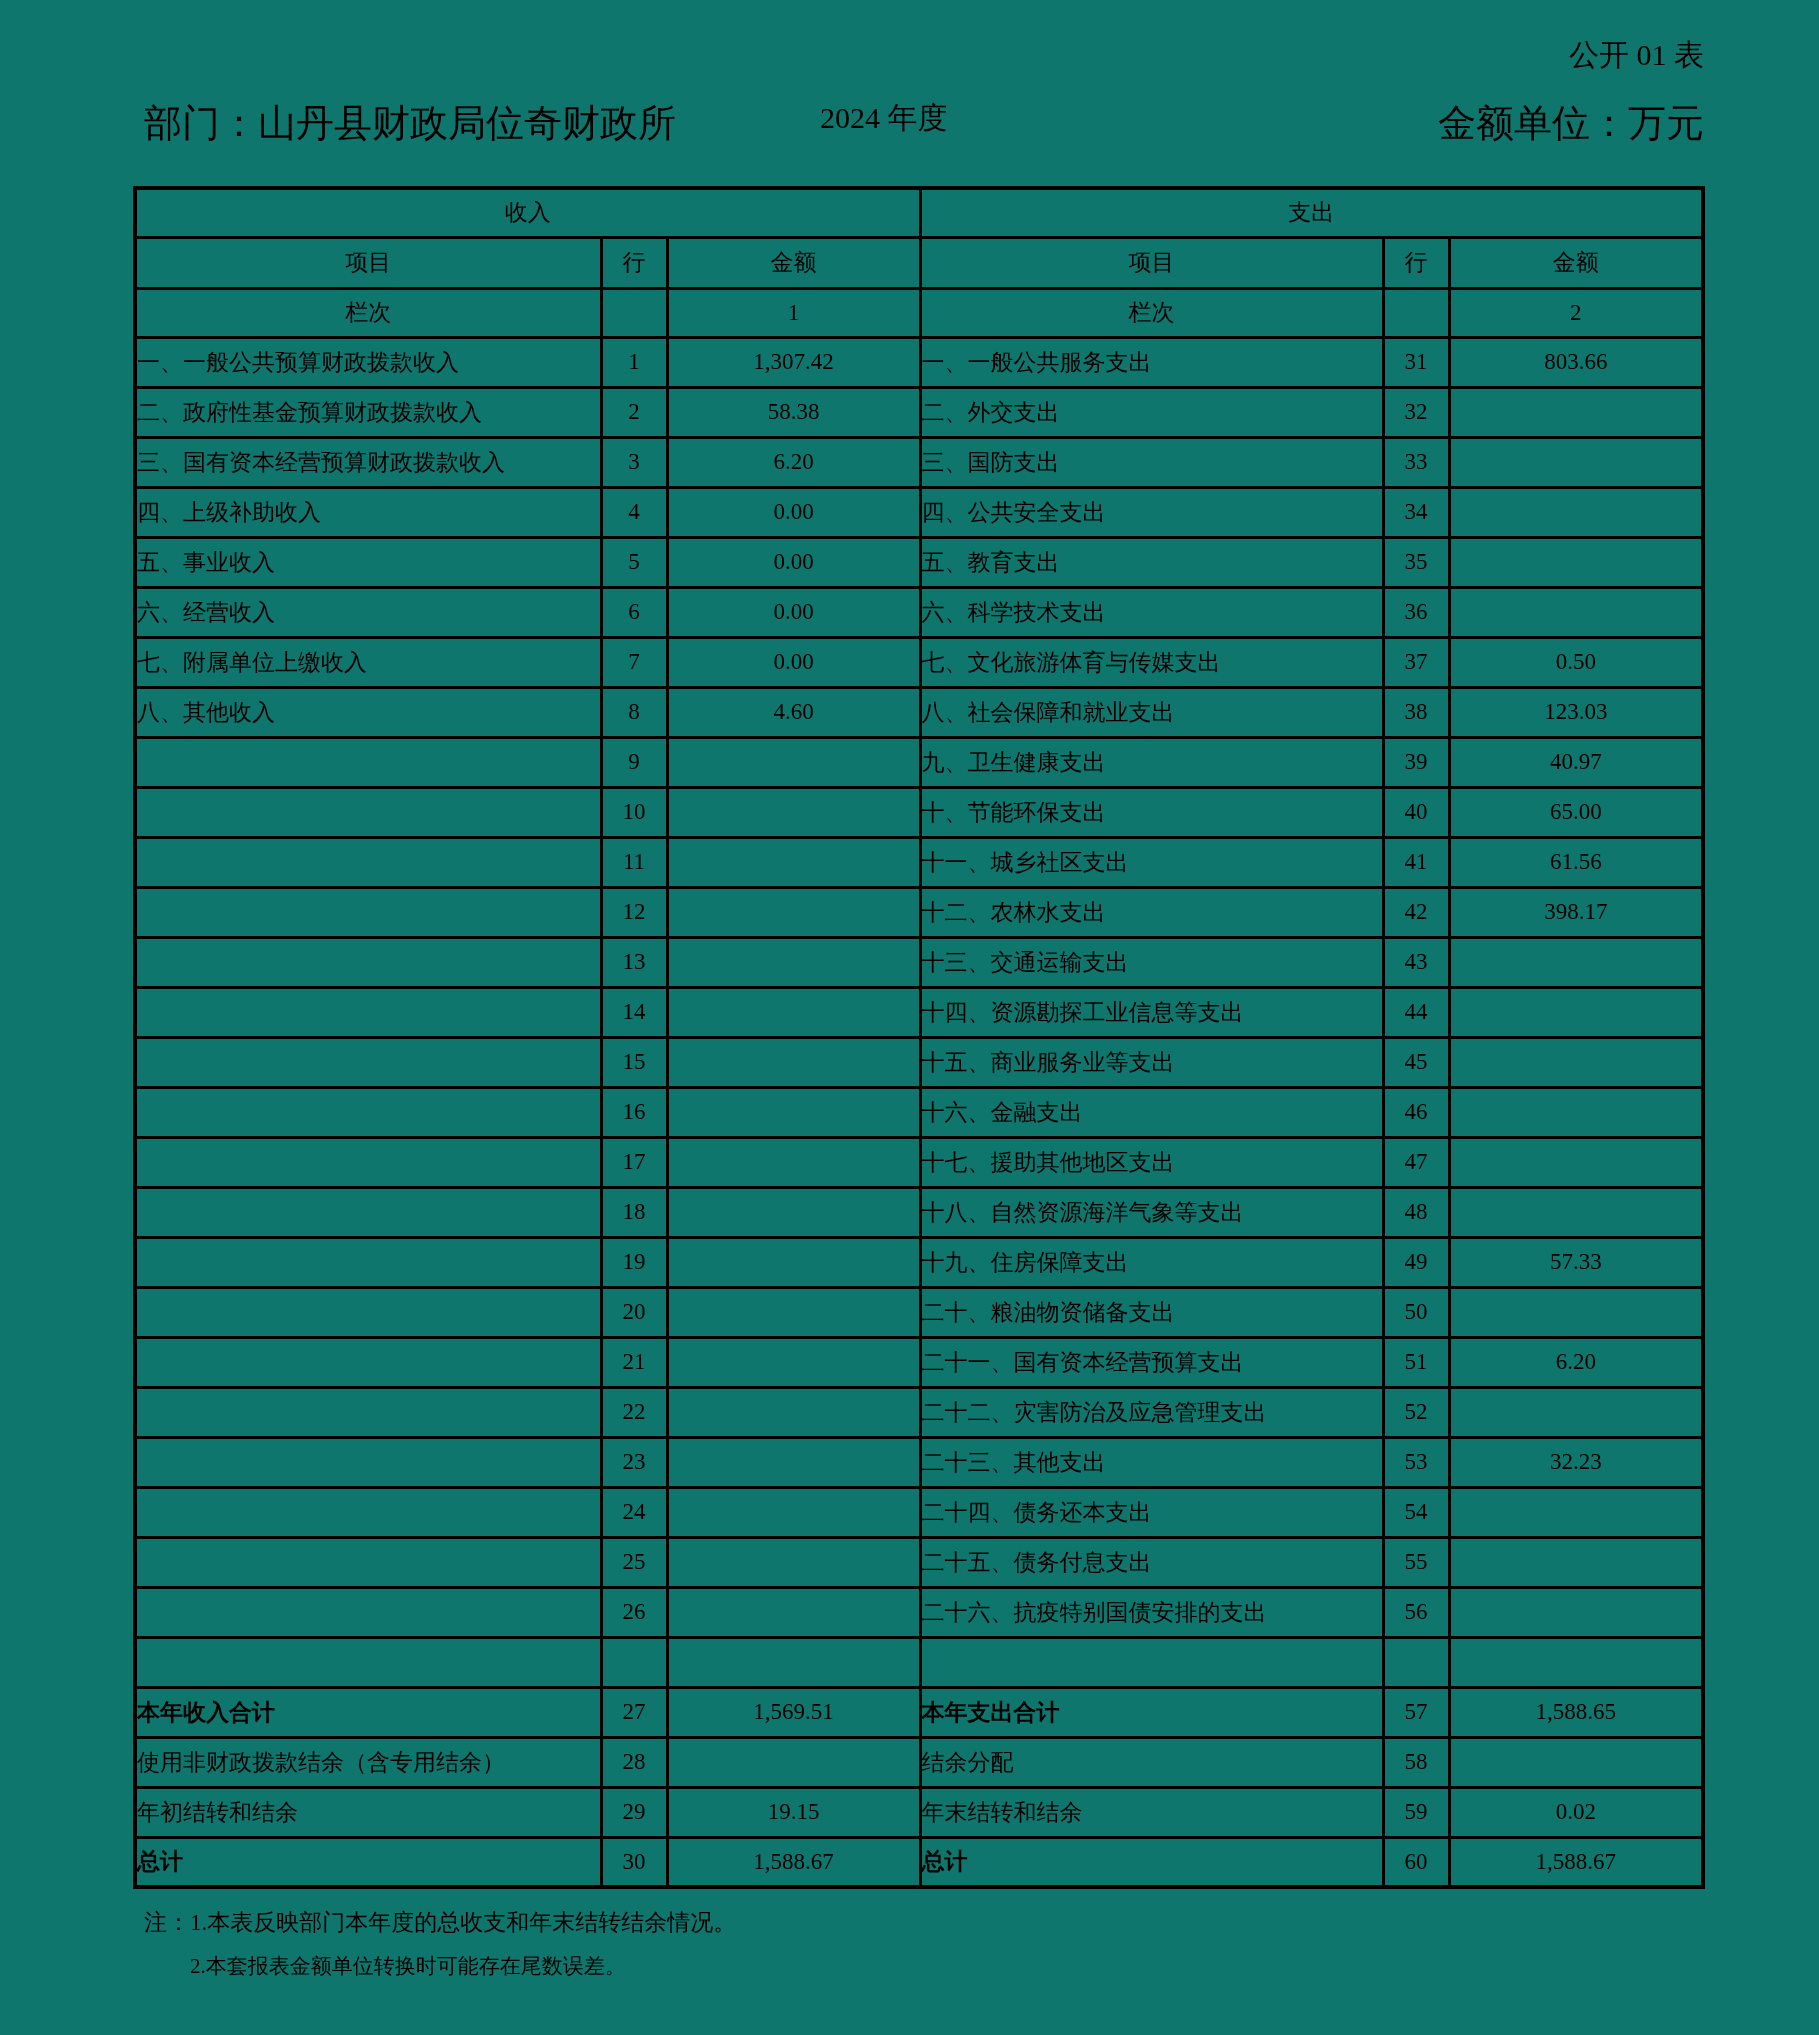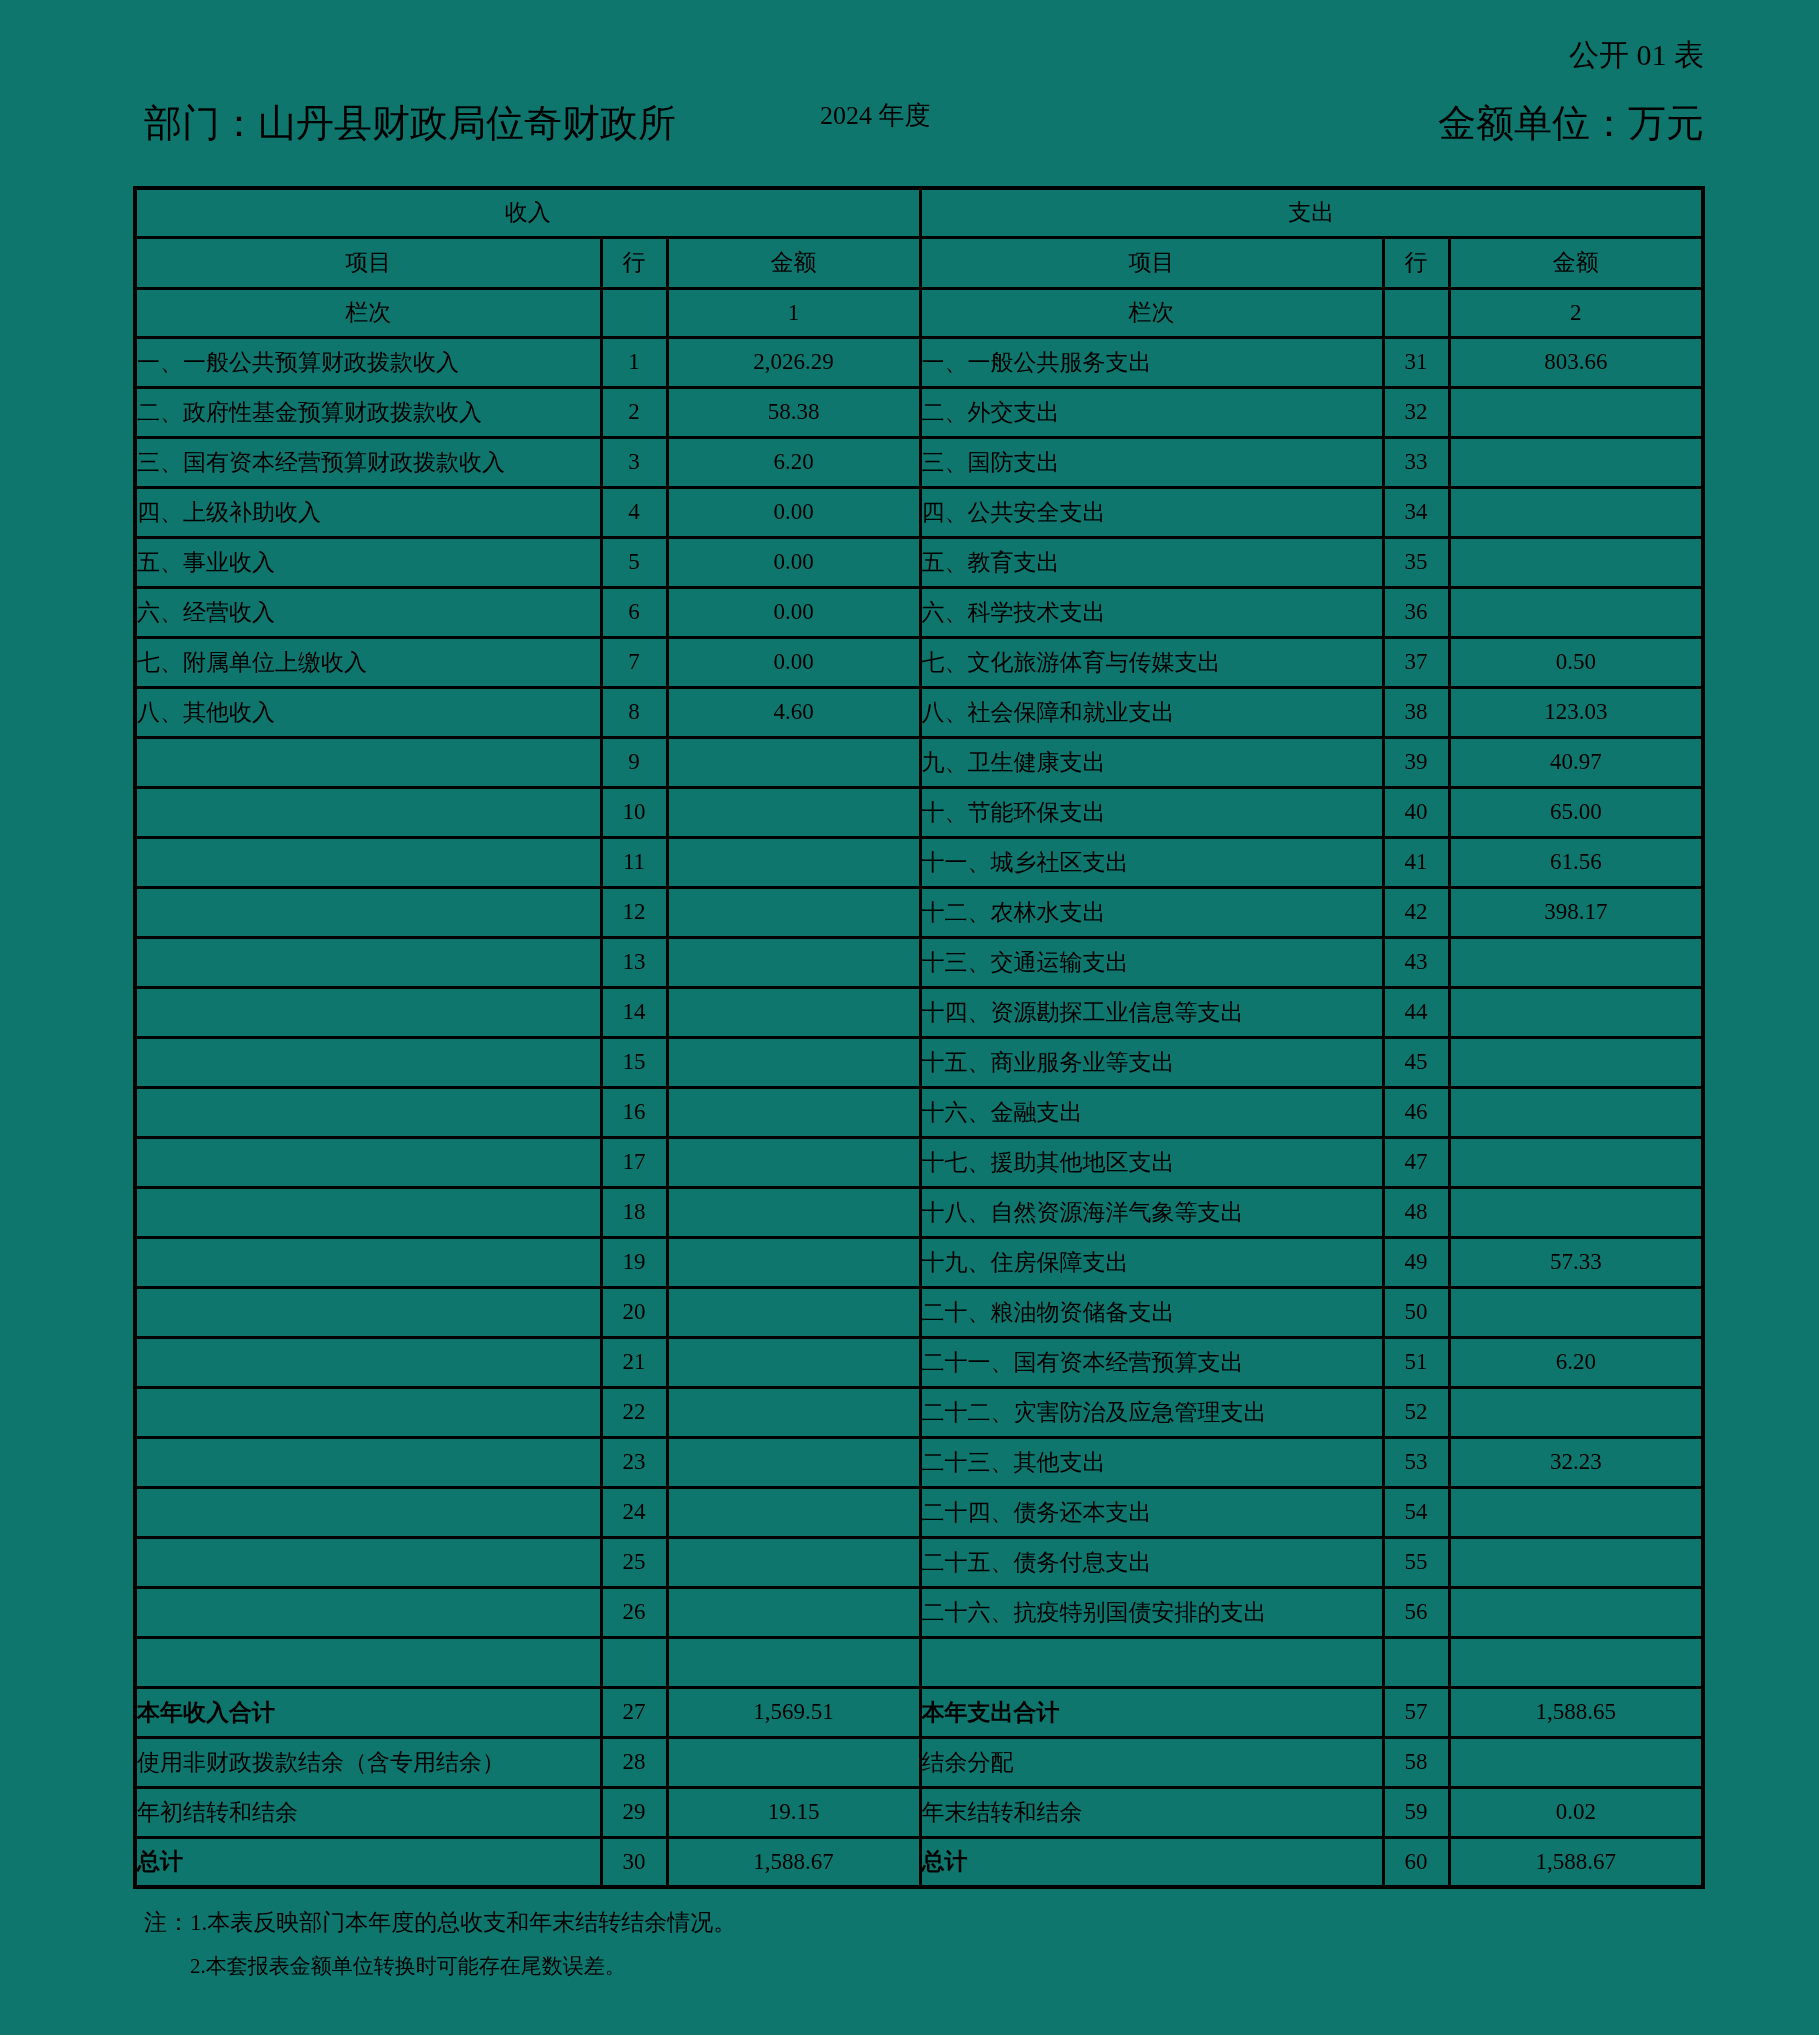--- a/index.html
+++ b/index.html
@@ -23,21 +23,21 @@
     position: absolute;
     top: 98px;
     left: 144px;
     font-size: 38px;
     white-space: nowrap;
   }
   .hdr-year {
     position: absolute;
     top: 98px;
     left: 820px;
-    font-size: 26px;
+    font-size: 30px;
     white-space: nowrap;
   }
   .hdr-unit {
     position: absolute;
     top: 98px;
     right: 116px;
     font-size: 38px;
     white-space: nowrap;
   }
   table.budget {
@@ -117,21 +117,21 @@
         <td class="c">1</td>
         <td class="c">栏次</td>
         <td class="c"></td>
         <td class="c">2</td>
       </tr>
     </tbody>
     <tbody id="rows">
         <tr class="data-row">
           <td class="item">一、一般公共预算财政拨款收入</td>
           <td class="c">1</td>
-          <td class="c">2,026.29</td>
+          <td class="c">1,307.42</td>
           <td class="item">一、一般公共服务支出</td>
           <td class="c">31</td>
           <td class="c">803.66</td>
         </tr>
         <tr class="data-row">
           <td class="item">二、政府性基金预算财政拨款收入</td>
           <td class="c">2</td>
           <td class="c">58.38</td>
           <td class="item">二、外交支出</td>
           <td class="c">32</td>

